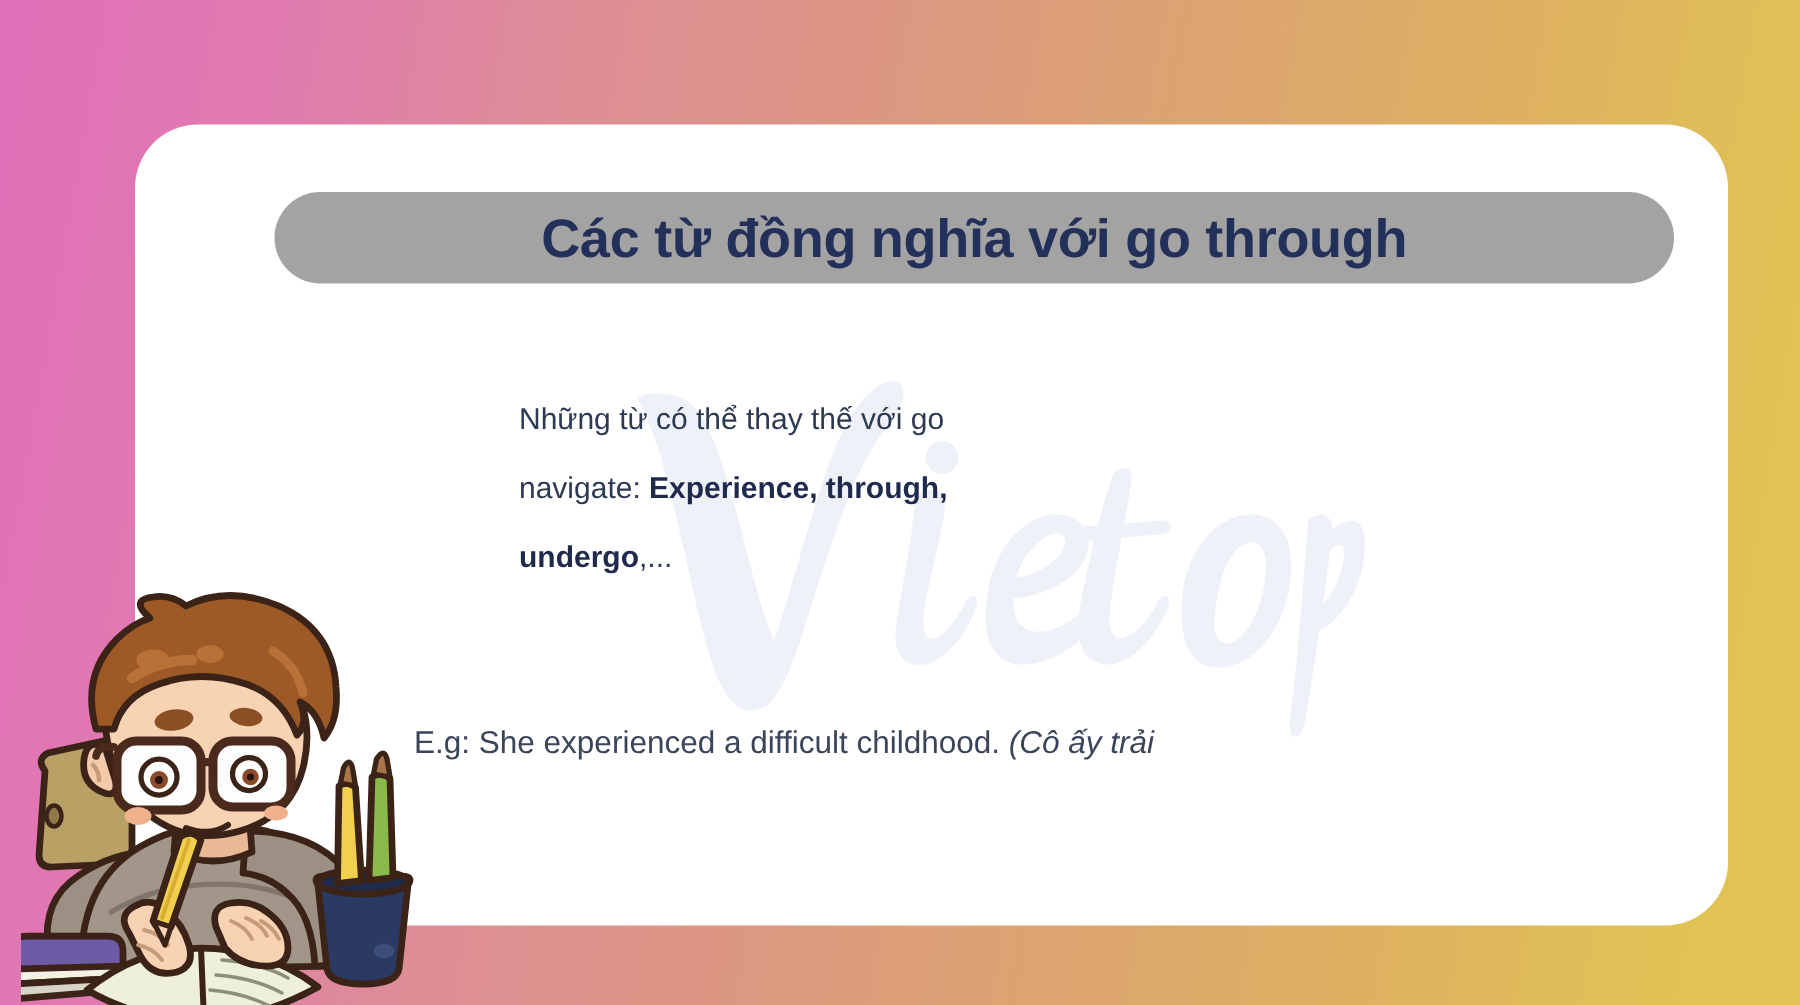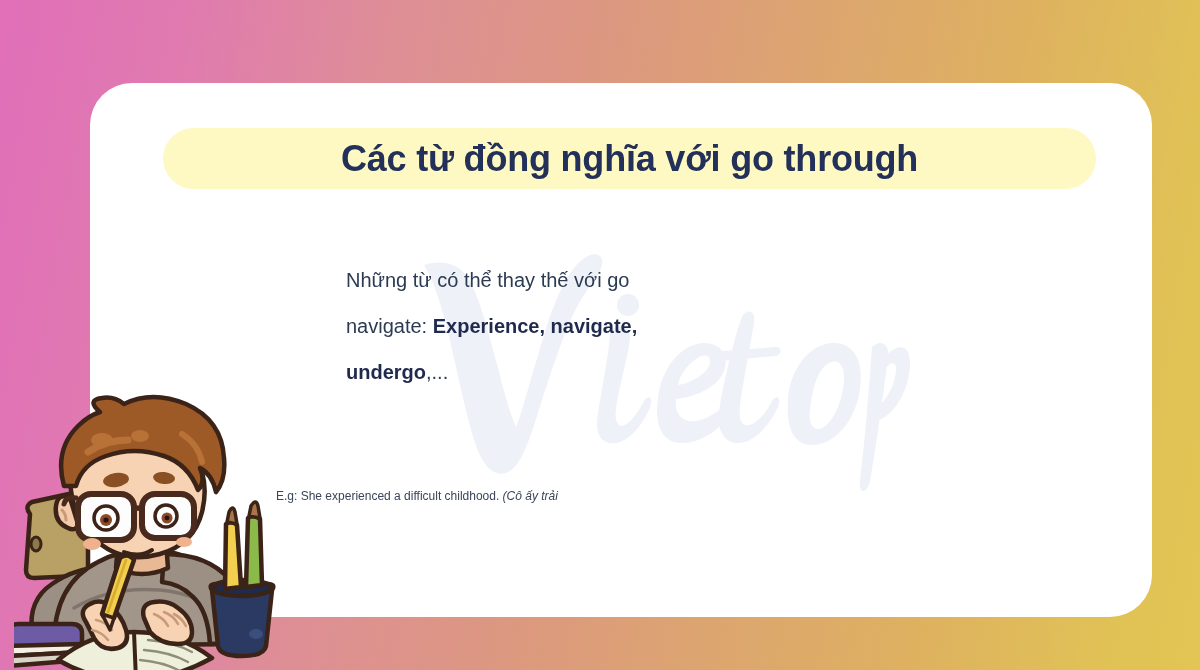--- a/index.html
+++ b/index.html
@@ -39,23 +39,23 @@
     left:300px; top:130px;
     width:520px; height:280px;
     pointer-events:none;
     z-index:1;
   }
   .watermark svg { width:100%; height:100%; display:block; }
 
   
   .title-pill {
     position:absolute;
-    left:73px; top:45px;
+    left:93px; top:45px;
     width:933px; height:61px;
-    background:#fef9c3;
+    background:#a3a3a3;
     border-radius:31px;
     display:flex;
     align-items:center;
     justify-content:center;
     z-index:3;
   }
   .title-text {
     font-size:36px;
     font-weight:bold;
     color:#22305a;
@@ -82,21 +82,21 @@
   }
 
   
   .example-block {
     position:absolute;
     left:186px; top:398px;
     width:760px;
     z-index:3;
   }
   .example-line {
-    font-size:12px;
+    font-size:21px;
     line-height:30px;
     color:#3a4559;
   }
   .example-line i { font-style:italic; }
 
   
   .character {
     position:absolute;
     left:14px; top:394px;
     width:290px; height:276px;
@@ -145,21 +145,21 @@
       </g>
     </svg>
   </div>
 
   <div class="title-pill">
     <span class="title-text">Các từ đồng nghĩa với go through</span>
   </div>
 
   <div class="body-block">
     <div class="body-line">Những từ có thể thay thế với go</div>
-    <div class="body-line"><span>navigate: </span><b>Experience, navigate,</b></div>
+    <div class="body-line"><span>navigate: </span><b>Experience, through,</b></div>
     <div class="body-line"><b>undergo</b><span>,...</span></div>
   </div>
 
   <div class="example-block">
     <div class="example-line"><span>E.g: She experienced a difficult childhood. </span><i>(Cô ấy trải</i></div>
   </div>
 
 </div>
 
 <div class="character">

